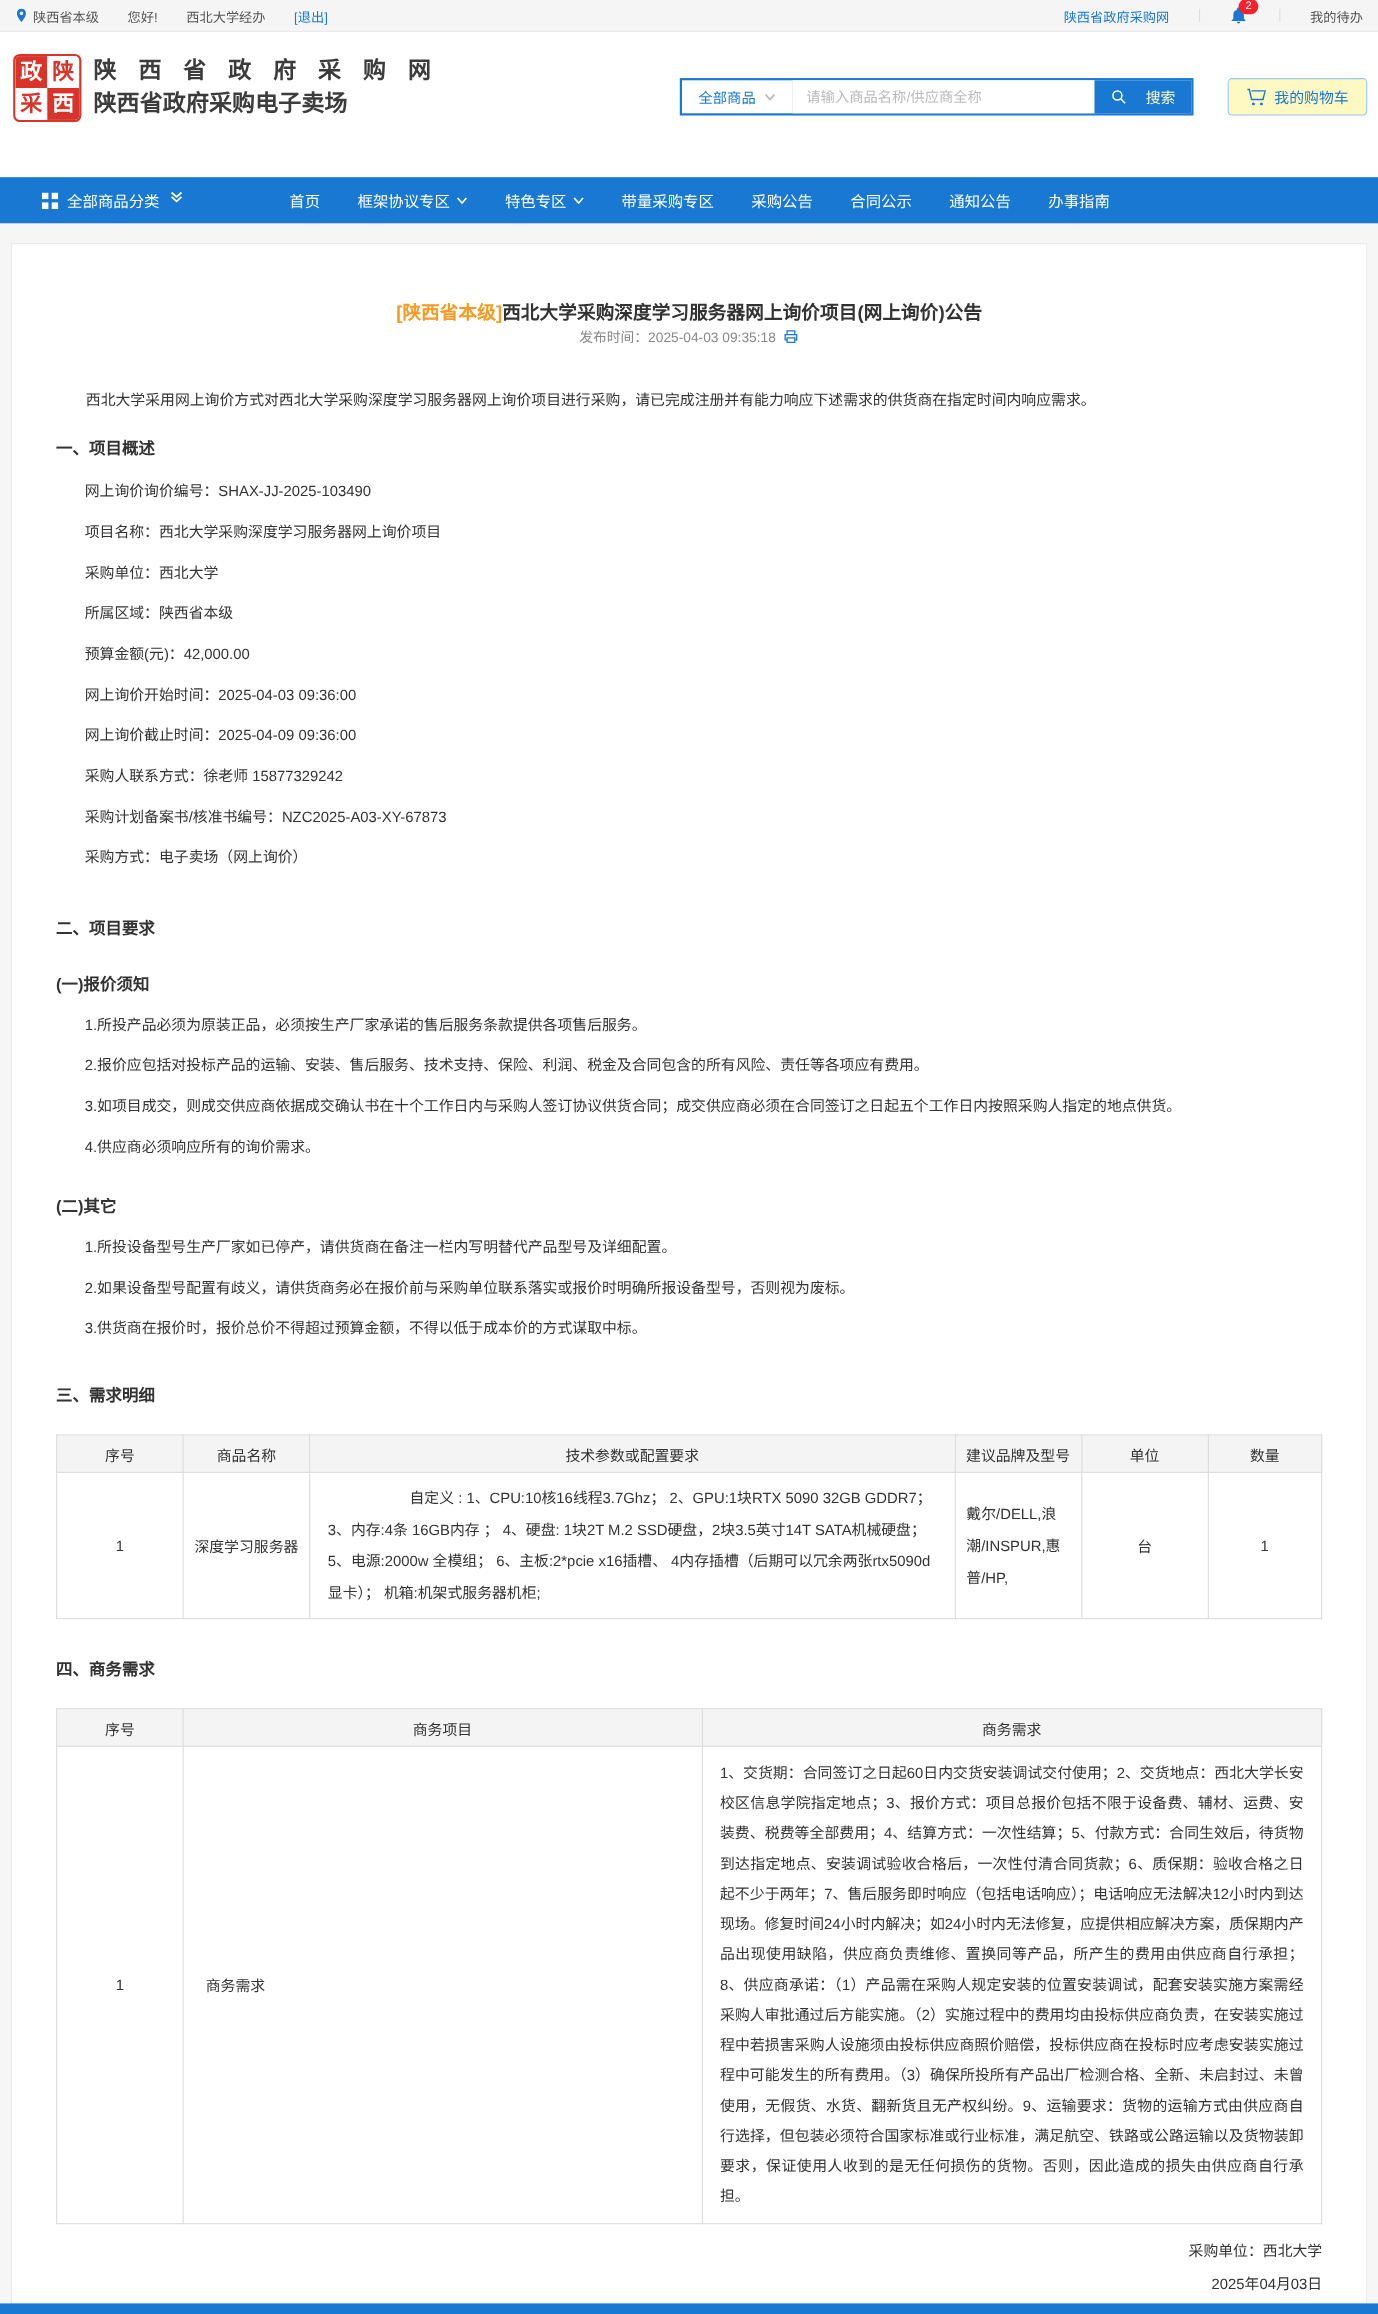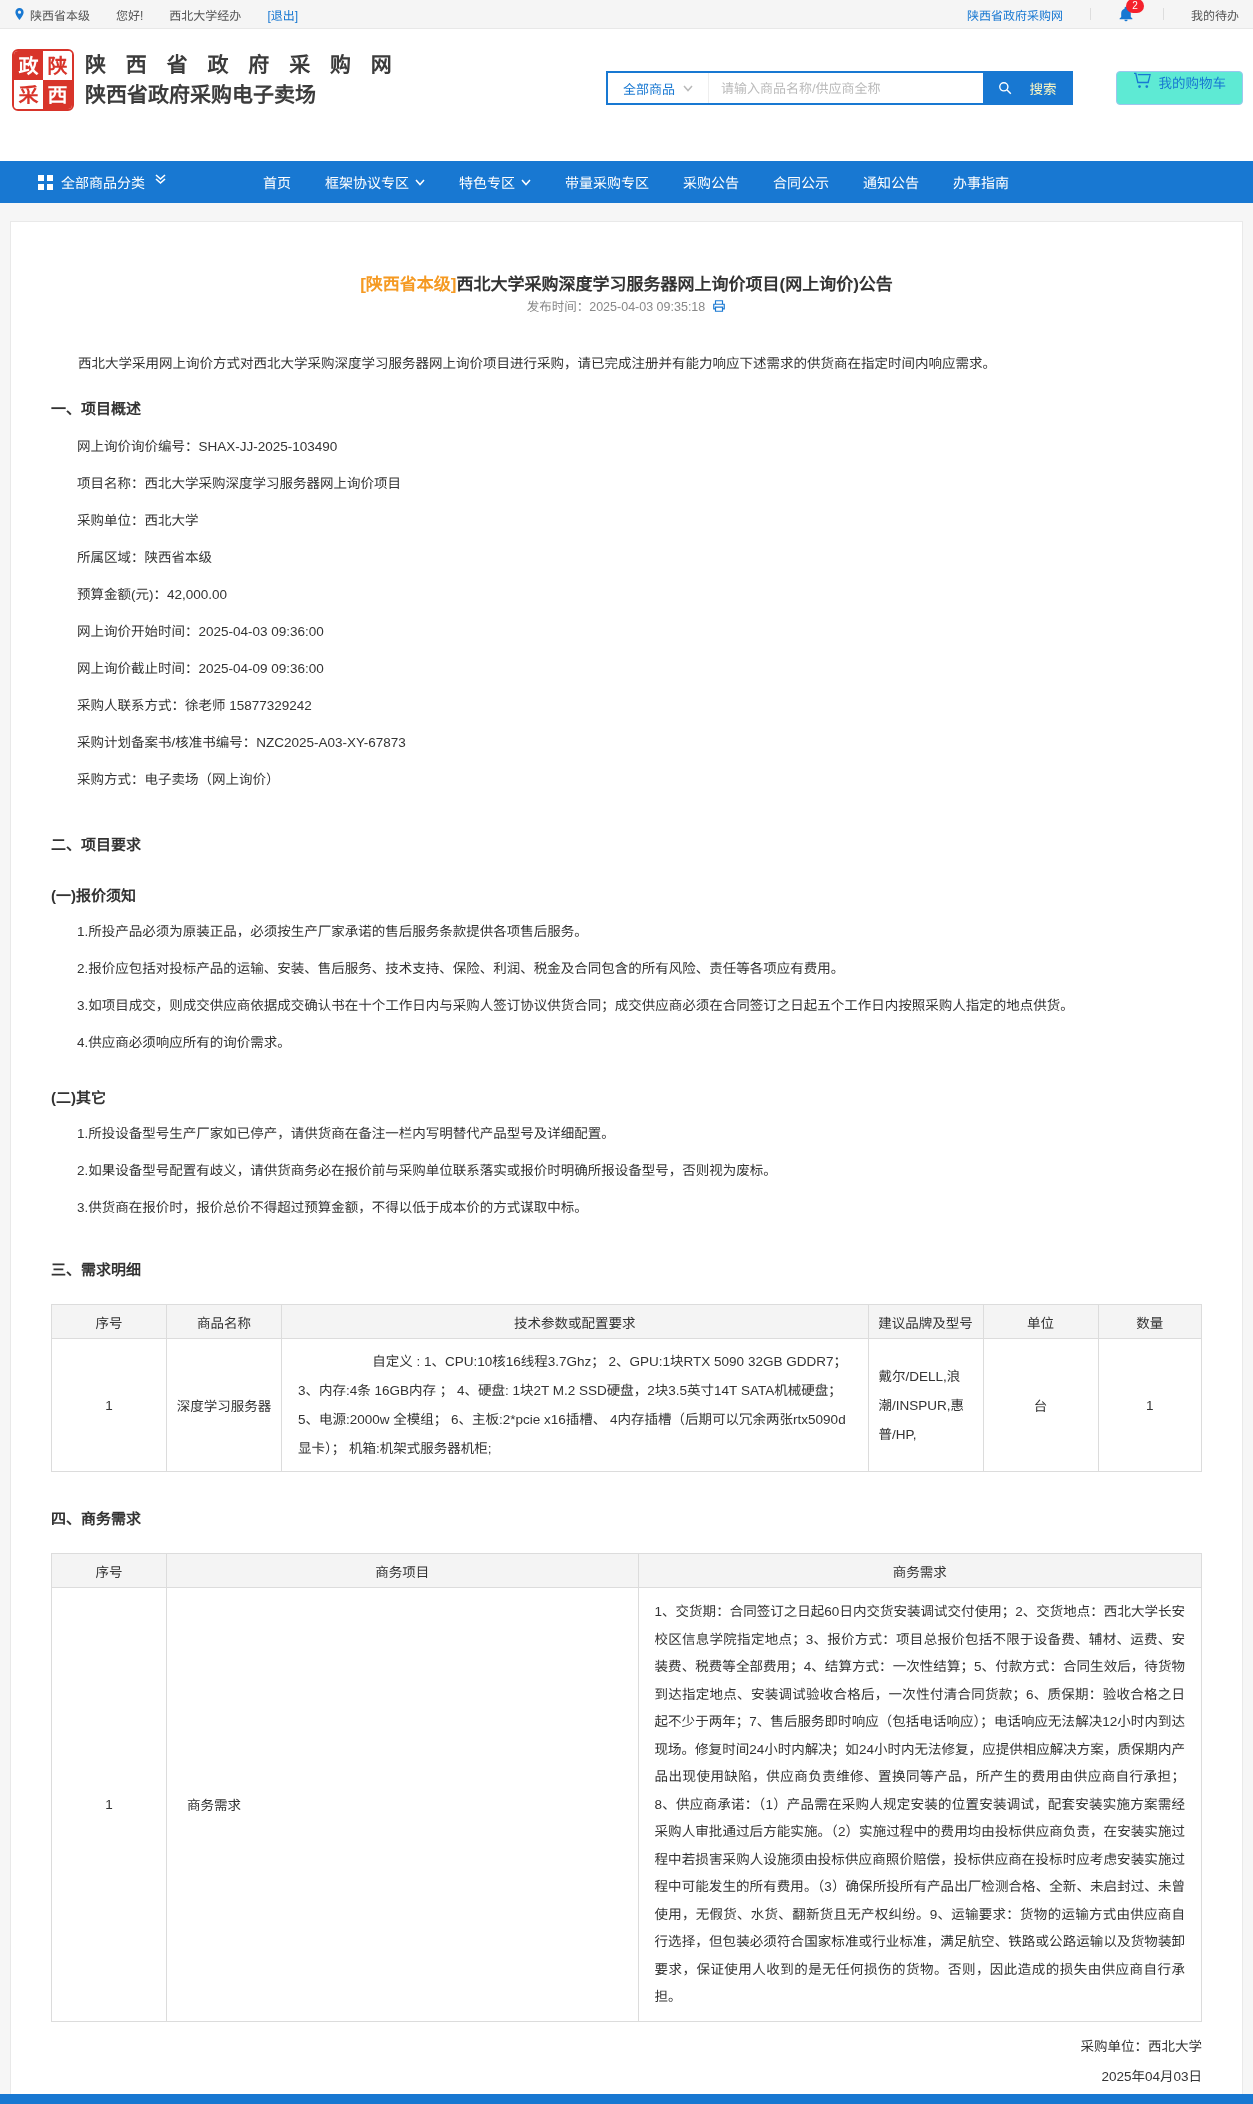--- a/index.html
+++ b/index.html
@@ -24,32 +24,32 @@
   
   .header{height:132px;background:#fff;position:relative}
   .logo{position:absolute;left:12px;top:20px;width:58px;height:58px;border-radius:6px;
     border:2px solid #d8342a;display:grid;grid-template-columns:1fr 1fr;grid-template-rows:1fr 1fr;overflow:hidden}
   .logo span{display:flex;align-items:center;justify-content:center;font-weight:bold;font-size:20px;line-height:1}
   .logo .red-bg{background:#d8342a;color:#fff}
   .logo .white-bg{background:#fff;color:#d8342a}
   .brand{position:absolute;left:85px;top:22px}
   .brand .t1{font-size:21px;font-weight:bold;color:#3c3c3c;letter-spacing:7px;line-height:28px}
   .brand .t2{font-size:21px;font-weight:bold;color:#3c3c3c;line-height:28px;margin-top:2px}
-  .searchbar{position:absolute;right:180px;top:42px;display:flex;align-items:stretch;height:34px;
+  .searchbar{position:absolute;right:168px;top:42px;display:flex;align-items:stretch;height:34px;
     border:2px solid #1878d2;background:#fff;box-sizing:border-box}
   .cat-select{width:100px;display:flex;align-items:center;justify-content:center;gap:8px;
     color:#1878d2;font-size:13px;border-right:1px solid #eee;cursor:pointer}
   .search-input{width:250px;border:none;outline:none;padding:0 12px;font-size:13px;
     font-family:"Liberation Sans","DejaVu Sans",sans-serif;color:#333}
   .search-input::placeholder{color:#bbb}
   .search-btn{width:88px;background:#1878d2;color:#fef9c3;border:none;display:flex;align-items:center;
     justify-content:center;gap:18px;font-size:13.5px;cursor:pointer}
   .cart-btn{position:absolute;right:10px;top:42px;height:34px;box-sizing:border-box;
-    border:1px solid #9cc6ee;background:#5eead4;border-radius:4px;color:#1878d2;font-size:13.5px;
-    display:flex;align-items:flex-start;gap:8px;padding:0 16px;cursor:pointer}
+    border:1px solid #9cc6ee;background:#fef9c3;border-radius:4px;color:#1878d2;font-size:13.5px;
+    display:flex;align-items:center;gap:8px;padding:0 16px;cursor:pointer}
   
   .nav{height:42px;background:#1878d2;display:flex;align-items:center;color:#fff;font-size:14px}
   .all-cats{display:flex;align-items:center;gap:8px;padding-left:38px;width:170px;cursor:pointer}
   .dbl-chevron{display:flex;flex-direction:column;gap:0;margin-left:2px}
   .dbl-chevron svg{display:block;margin-top:-4px}
   .nav-items{display:flex;align-items:center;margin-left:38px}
   .nav-item{padding:0 17px;height:42px;display:flex;align-items:center;gap:6px;cursor:pointer;white-space:nowrap}
   
   .card{margin:18px 10px 0;background:#fff;border:1px solid #e9e9e9;padding:52px 40px 30px;box-sizing:border-box}
   .page-title{text-align:center;font-size:17px;font-weight:bold;line-height:22px}

